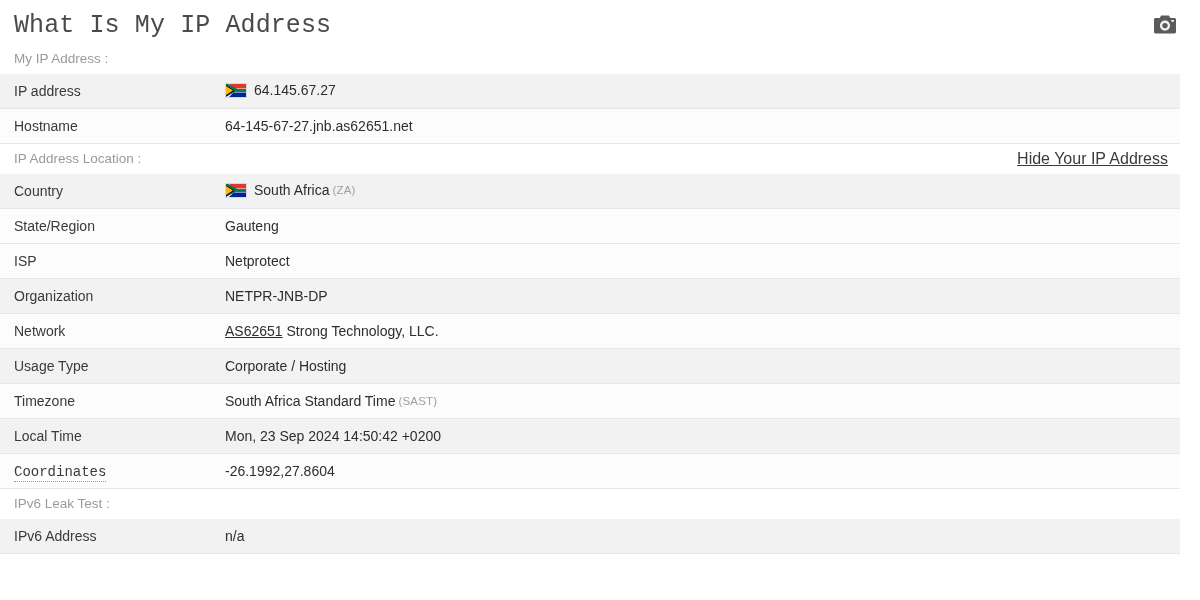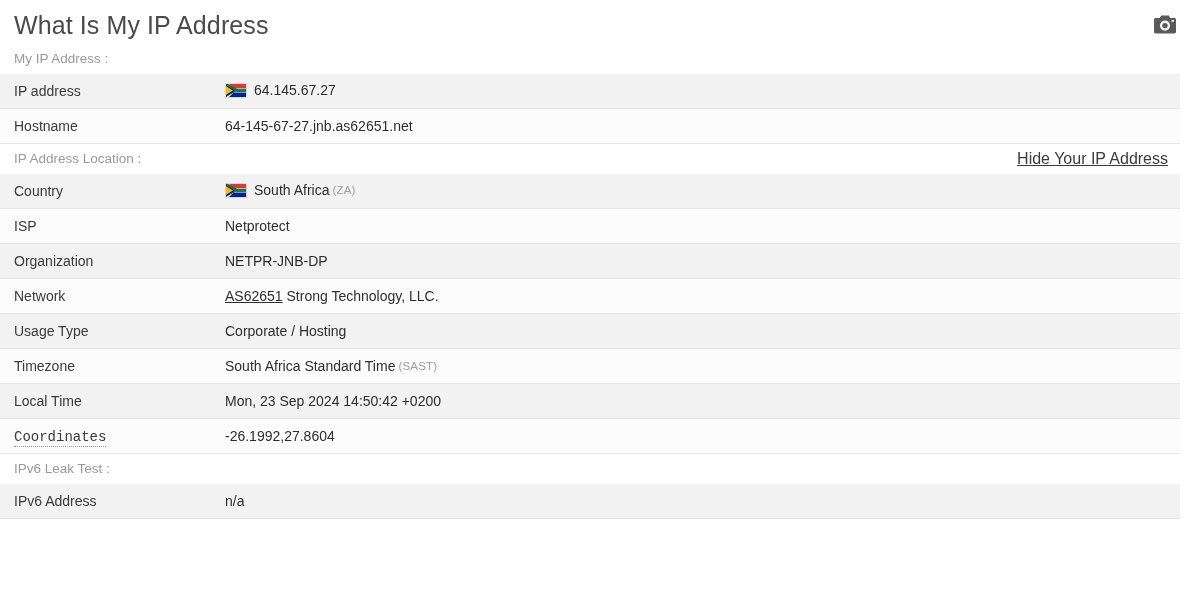--- a/index.html
+++ b/index.html
@@ -25,20 +25,21 @@
 
   
   .header {
     position: relative;
     height: 44px;
     padding: 0 20px 0 14px;
     display: flex;
     align-items: center;
     justify-content: space-between;
     background: #ffffff;
+    font-family: Liberation Mono, monospace;
   }
   .page-title {
     font-size: 25px;
     font-weight: 400;
     letter-spacing: 0.1px;
     color: #4a4a4a;
     line-height: 1;
     padding-top: 6px;
     white-space: nowrap;
   }
@@ -205,20 +206,26 @@
                     <path d="M0 3 L10.5 10 L0 17 Z" fill="#ffb612"></path>
                     <path d="M0 1.2 L16.5 11.8 L30 11.8 V8.2 L17.5 8.2 L0 -2 Z" fill="#007a4d"></path>
                     <path d="M0 1.2 L13.6 10 L30 10 V8.2 L14.8 8.2 Z" fill="#007a4d"></path>
                     <path d="M0 18.8 L13.6 10 L30 10 V11.8 L14.8 11.8 Z" fill="#007a4d"></path>
                   </svg></span>
                 <span>South Africa</span>
                 <span class="muted-suffix">(ZA)</span>
               </span></td>
           </tr>
           <tr class="even">
+            <td class="cell-label"><span>State/Region</span></td>
+            <td class="cell-value"><span class="value-with-flag">
+                <span>Gauteng</span>
+              </span></td>
+          </tr>
+          <tr class="even">
             <td class="cell-label"><span>ISP</span></td>
             <td class="cell-value"><span class="value-with-flag">
                 <span>Netprotect</span>
               </span></td>
           </tr>
           <tr class="odd">
             <td class="cell-label"><span>Organization</span></td>
             <td class="cell-value"><span class="value-with-flag">
                 <span>NETPR-JNB-DP</span>
               </span></td>

